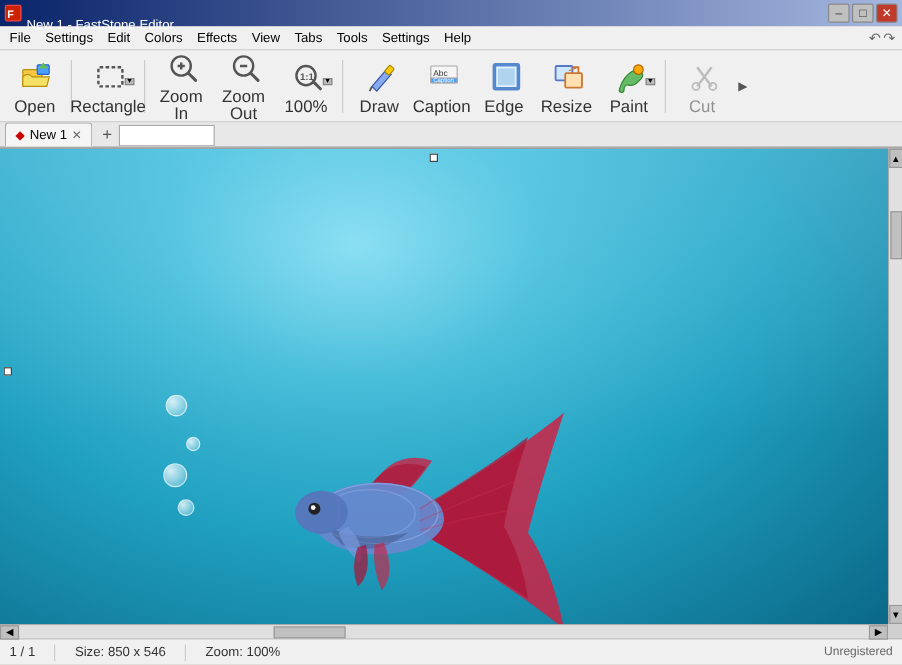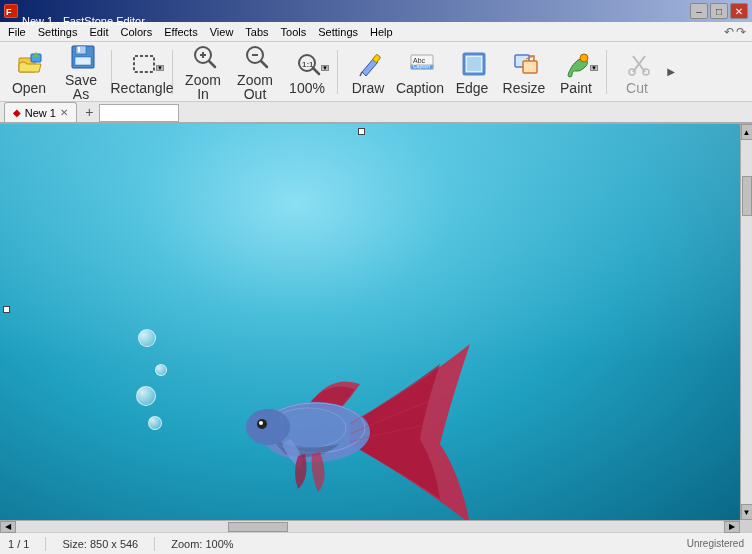--- a/index.html
+++ b/index.html
@@ -202,31 +202,20 @@
       <svg viewBox="0 0 28 28" xmlns="http://www.w3.org/2000/svg">
         <rect x="2" y="8" width="16" height="14" rx="1" fill="#f5c842" stroke="#b8900a" stroke-width="1"></rect>
         <path d="M2 14 Q6 10 10 14 L24 14 L22 22 L2 22Z" fill="#f5e066" stroke="#b8900a" stroke-width="1"></path>
         <rect x="14" y="4" width="10" height="8" rx="1" fill="#4a9eff" stroke="#2266cc" stroke-width="1"></rect>
         <polygon points="19,2 23,7 15,7" fill="#66bb55"></polygon>
       </svg>
     </div>
     <span class="tool-label">Open</span>
   </div>
 
-  <div class="tool-btn">
-    <div class="tool-icon">
-      <svg viewBox="0 0 28 28">
-        <rect x="3" y="3" width="22" height="22" rx="1" fill="#4a8ecc" stroke="#2255aa" stroke-width="1"></rect>
-        <rect x="7" y="3" width="10" height="8" fill="#aaccee" stroke="#2255aa" stroke-width="0.5"></rect>
-        <rect x="6" y="14" width="16" height="8" fill="#ddeeff" stroke="#2255aa" stroke-width="0.5"></rect>
-        <rect x="9" y="4" width="2" height="5" fill="#fff"></rect>
-      </svg>
-    </div>
-    <span class="tool-label">Save As</span>
-  </div>
 
   <div class="toolbar-sep"></div>
 
   <div class="tool-btn tool-btn-with-arrow" style="position:relative">
     <div class="tool-icon">
       <svg viewBox="0 0 28 28">
         <rect x="4" y="6" width="20" height="16" rx="1" fill="none" stroke="#555" stroke-width="2" stroke-dasharray="3,2"></rect>
       </svg>
     </div>
     <span class="tool-label">Rectangle</span>

